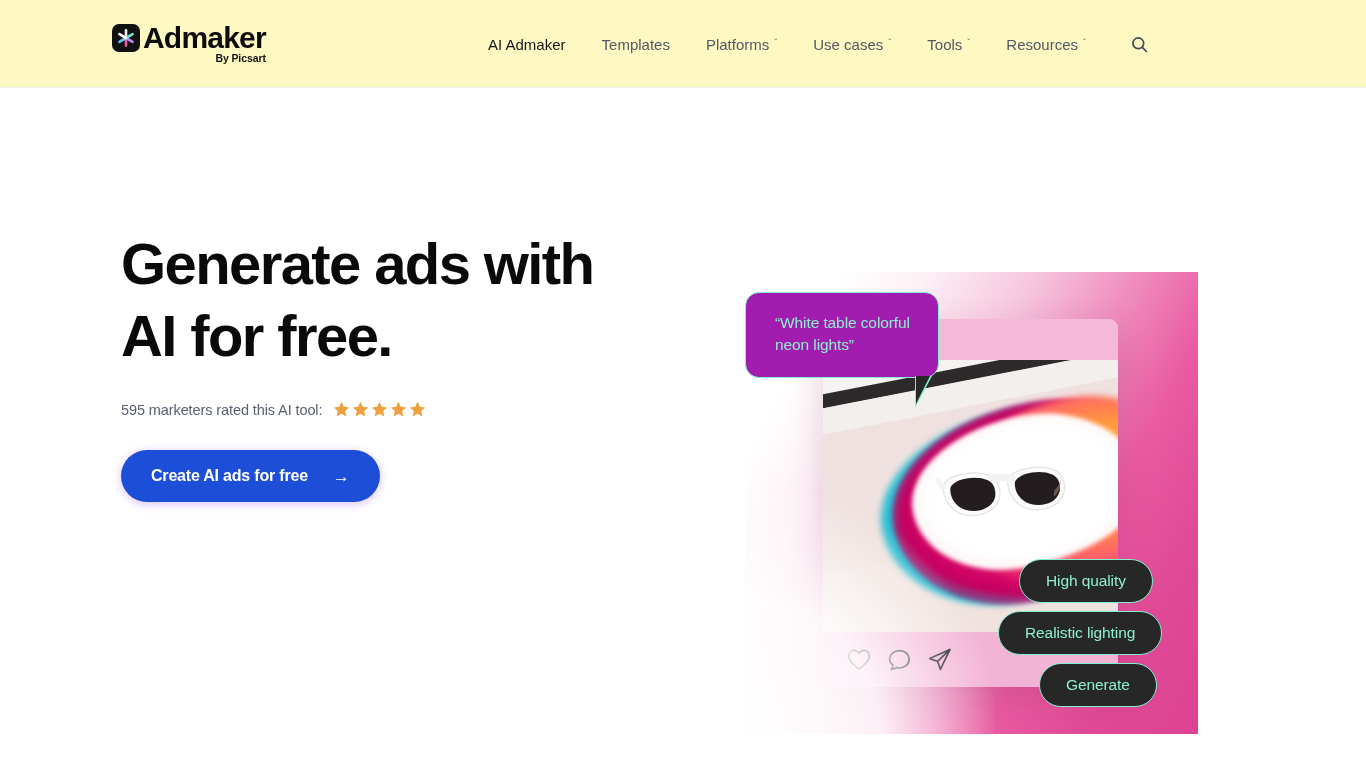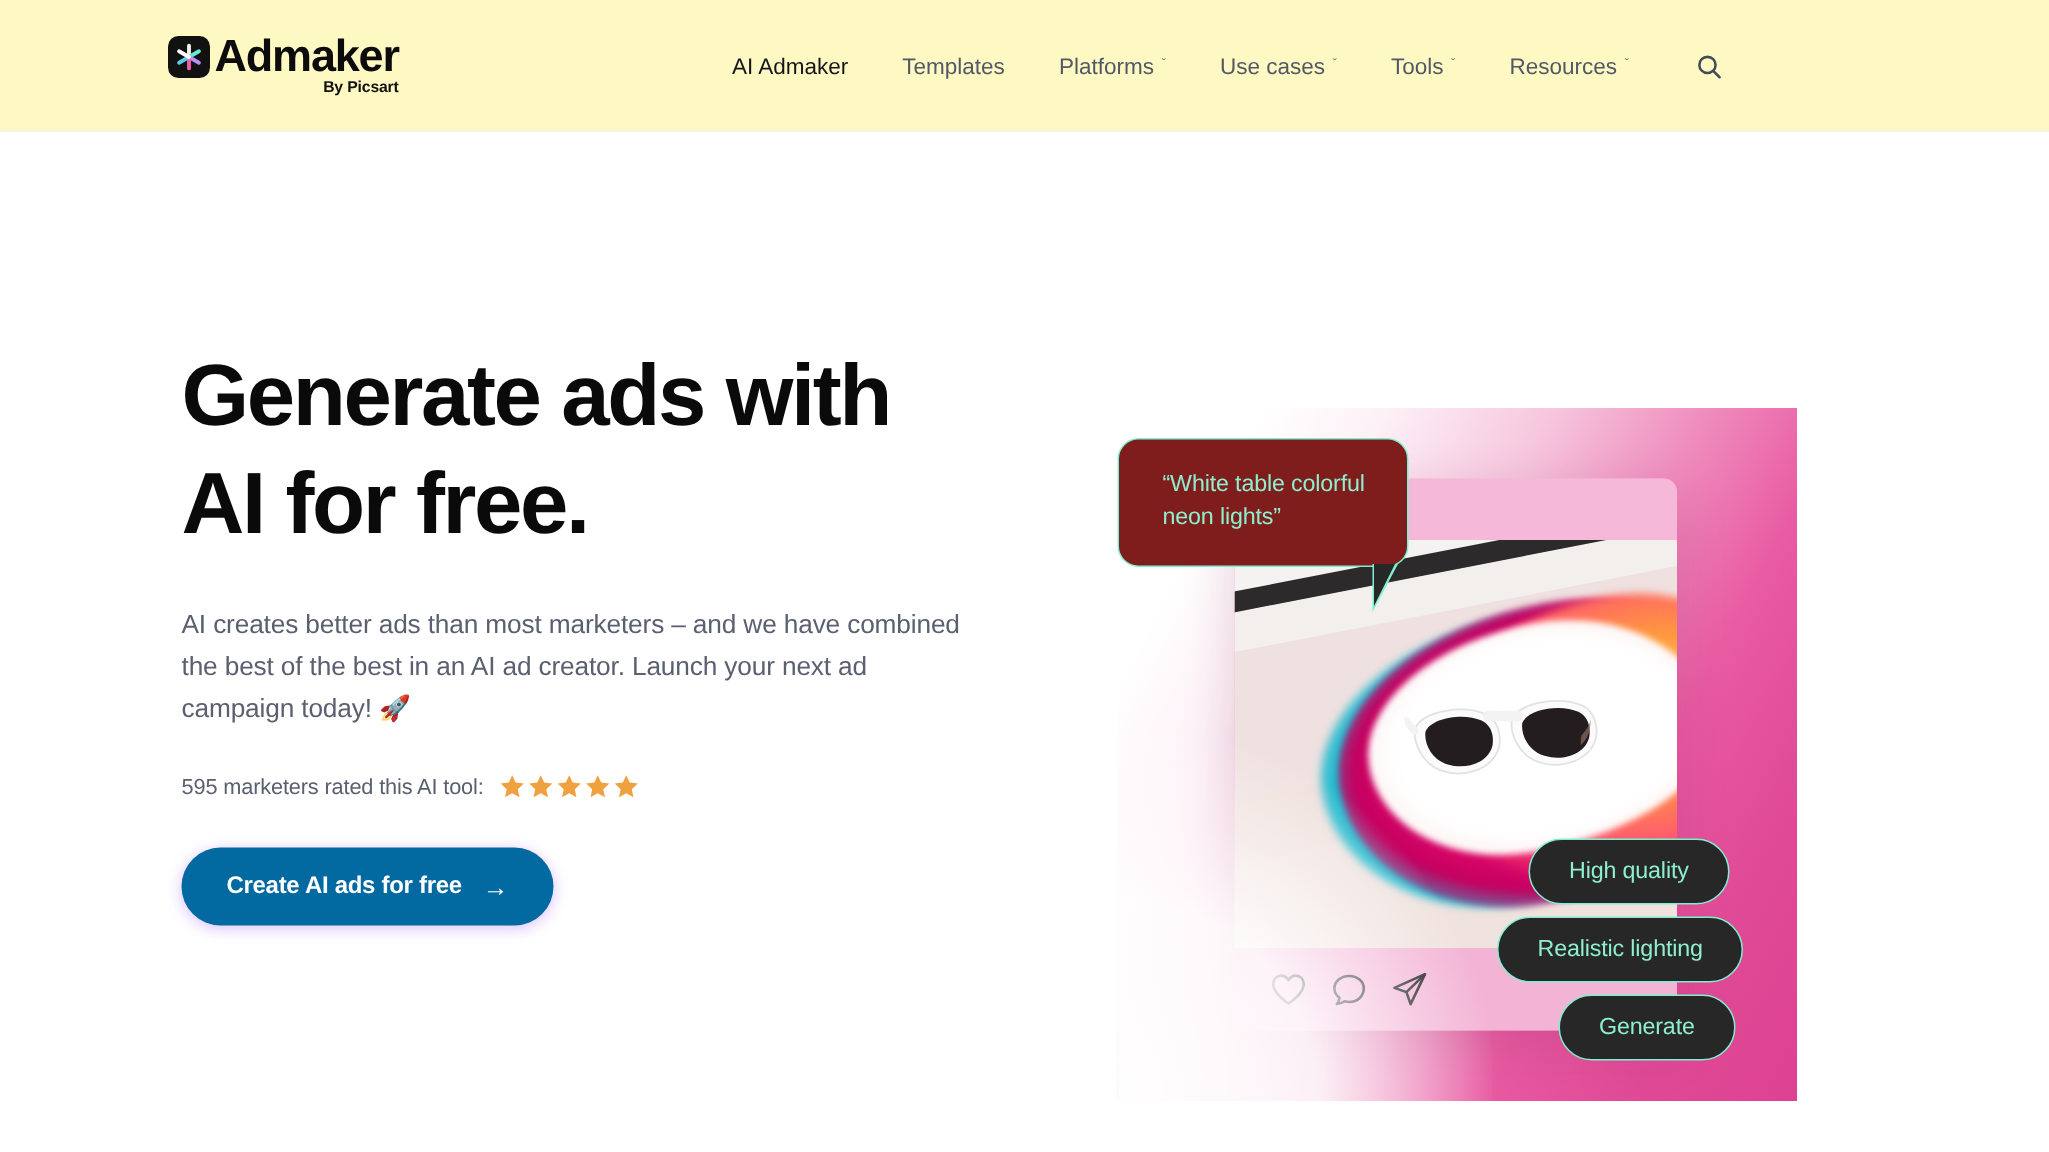--- a/index.html
+++ b/index.html
@@ -140,26 +140,26 @@
     align-items: center;
     gap: 11px;
   }
   .rating-text { font-size: 14.5px; color: #5a6070; letter-spacing: -0.1px; }
   .stars { display: inline-flex; gap: 2px; line-height: 0; }
 
   .cta-button {
     margin-top: 32px;
     display: inline-flex;
     align-items: center;
-    gap: 14px;
+    gap: 25px;
     height: 52px;
     padding: 0 30px;
     border: none;
     border-radius: 999px;
-    background: #0369a1;
+    background: #1d4ed8;
     color: #ffffff;
     font-family: inherit;
     font-size: 16px;
     font-weight: 700;
     letter-spacing: -0.2px;
     cursor: pointer;
     box-shadow: 0 2px 10px rgba(106,13,250,0.25);
   }
   .cta-button .arrow { font-size: 17px; line-height: 1; font-weight: 700; }
 
@@ -283,21 +283,21 @@
     padding-left: 24px;
   }
   .action-icon { cursor: pointer; line-height: 0; display: inline-flex; }
 
   
   .prompt-bubble {
     position: absolute;
     left: 0px;
     top: 20px;
     width: 194px;
-    background: #7f1d1d;
+    background: #a21caf;
     border: 1.5px solid #7ff0cf;
     border-radius: 14px;
     padding: 19px 20px 21px 29px;
     z-index: 8;
   }
   .prompt-bubble .bubble-text {
     color: #8defcd;
     font-size: 15.5px;
     line-height: 22px;
     letter-spacing: -0.1px;
@@ -404,21 +404,20 @@
 
 <section class="hero">
 
   <div class="hero-copy">
 
     <h1 class="hero-title">
       <span class="line">Generate ads with</span>
       <span class="line">AI for free.</span>
     </h1>
 
-    <p class="hero-sub"><span>AI creates better ads than most marketers – and we have combined the best of the best in an AI ad creator. Launch your next ad campaign today!</span> <span class="emoji">🚀</span></p>
 
     <div class="rating-row">
       <span class="rating-text">595 marketers rated this AI tool:</span>
       <span class="stars">
         <svg width="17" height="17" viewBox="0 0 17 17">
             <polygon points="8.5,0.8 10.8,5.7 16.2,6.4 12.2,10.1 13.3,15.5 8.5,12.8 3.7,15.5 4.8,10.1 0.8,6.4 6.2,5.7" fill="#efa03f"></polygon>
           </svg>
         <svg width="17" height="17" viewBox="0 0 17 17">
             <polygon points="8.5,0.8 10.8,5.7 16.2,6.4 12.2,10.1 13.3,15.5 8.5,12.8 3.7,15.5 4.8,10.1 0.8,6.4 6.2,5.7" fill="#efa03f"></polygon>
           </svg>

